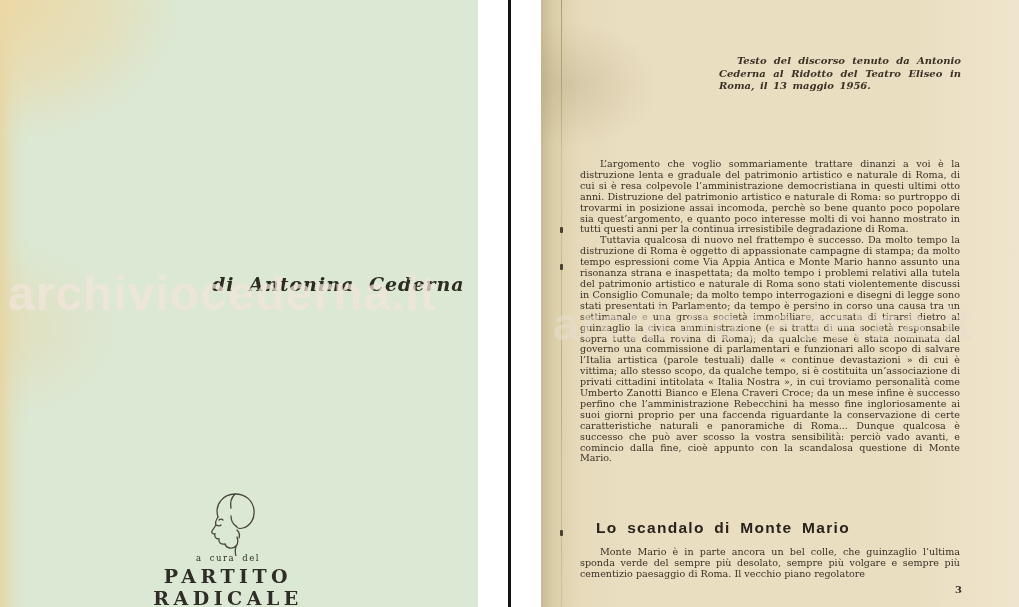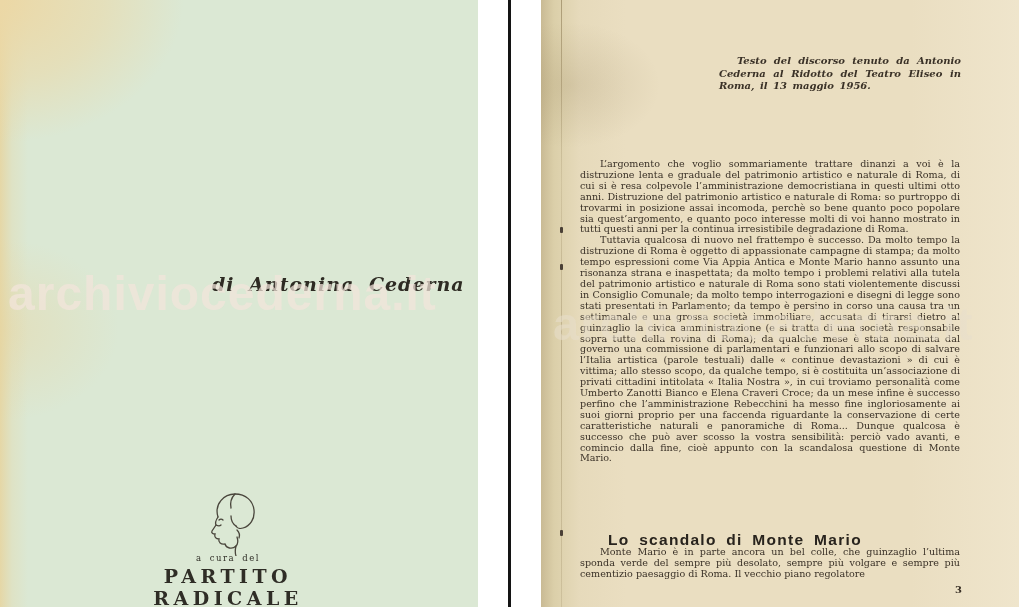--- a/index.html
+++ b/index.html
@@ -66,21 +66,21 @@
     position:absolute;left:178px;top:55px;width:242px;
     font-style:italic;font-weight:bold;font-size:10px;line-height:12.6px;
     text-align:justify;text-indent:18px;word-spacing:2px;
   }
   .bodytext{position:absolute;left:39px;top:159px;width:380px;}
   .bodytext p, .closing{
     margin:0;font-size:9.6px;line-height:10.9px;font-weight:normal;
     text-align:justify;text-indent:20px;hyphens:auto;-webkit-hyphens:auto;
   }
   .heading{
-    position:absolute;left:55px;top:519px;margin:12px;
+    position:absolute;left:55px;top:519px;margin:0;
     font-family:"Liberation Sans", sans-serif;font-weight:bold;
     font-size:15.5px;letter-spacing:1.3px;word-spacing:4px;color:#28231d;white-space:nowrap;
   }
   .closing{position:absolute;left:39px;top:547px;width:380px;}
   .pagenum{position:absolute;left:414px;top:584px;font-size:10px;font-weight:bold;}
 </style>
 </head>
 <body>
 
 <div>

